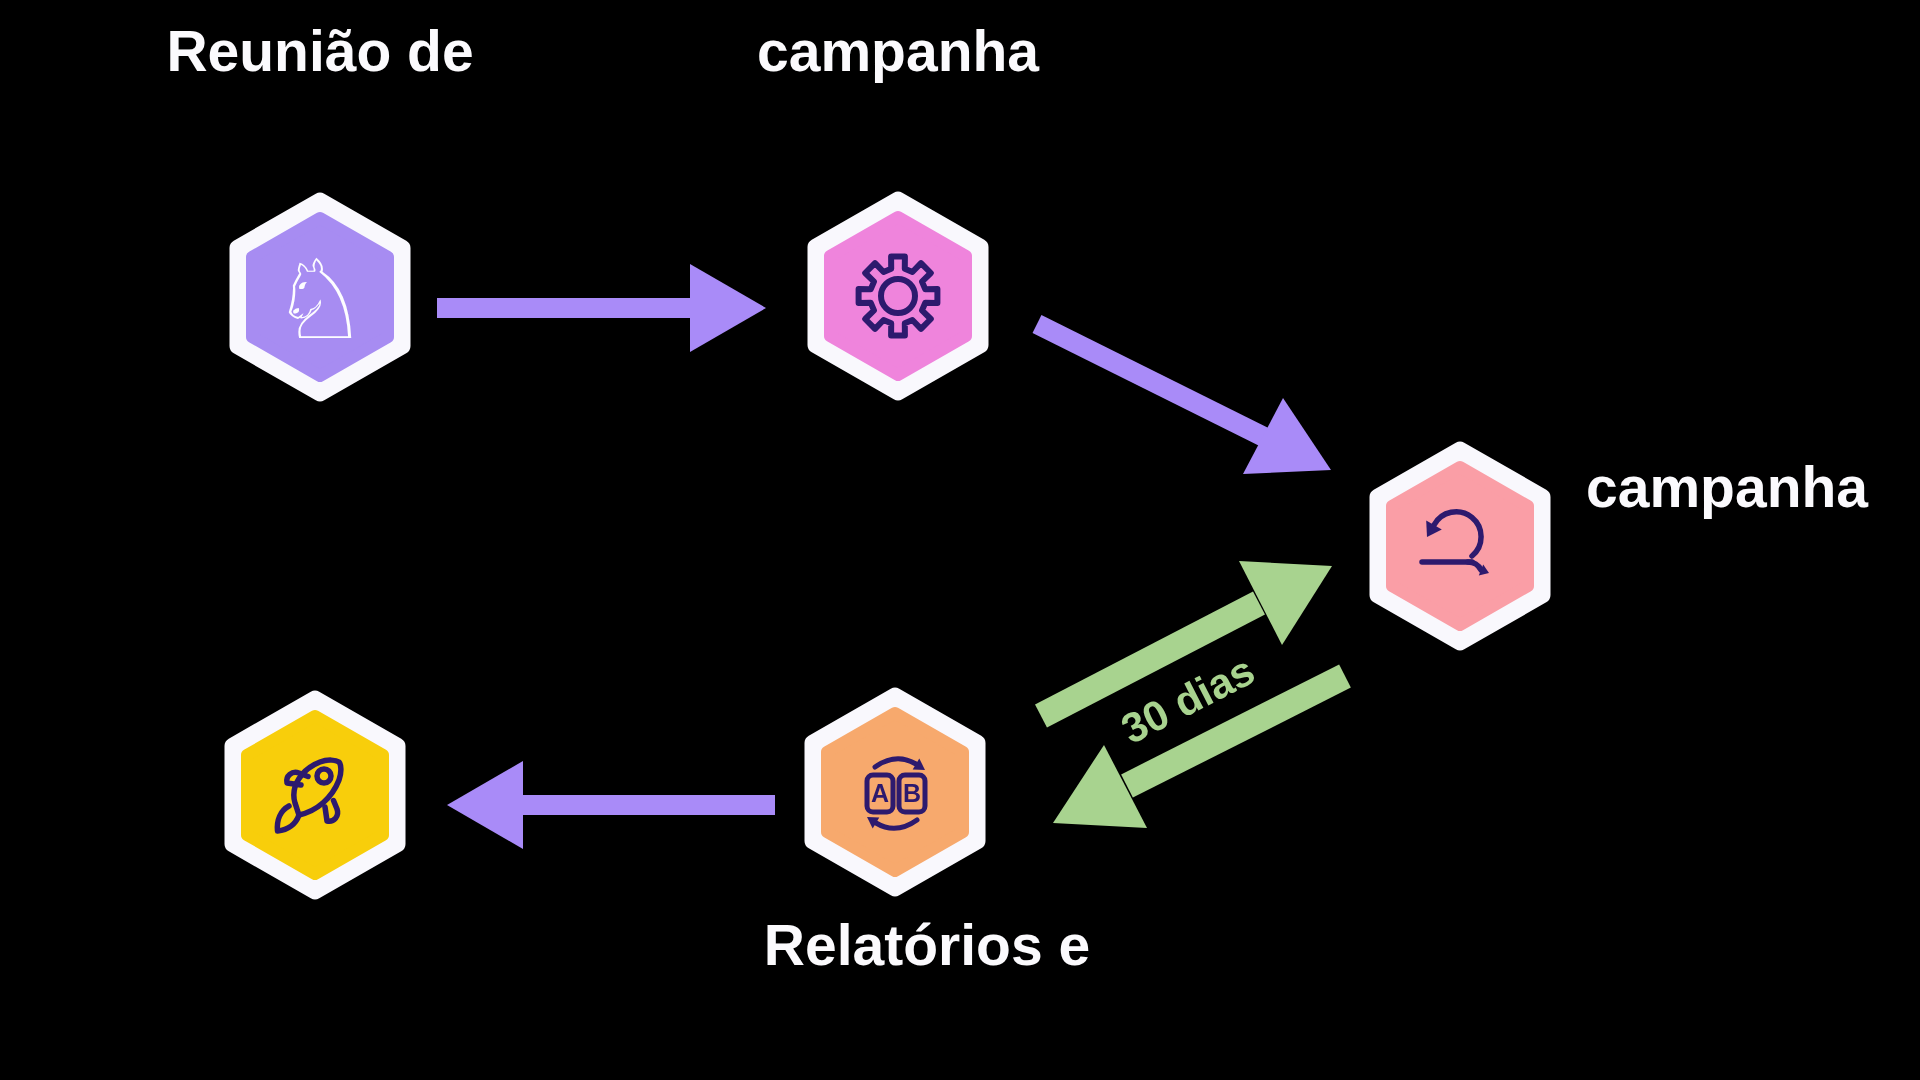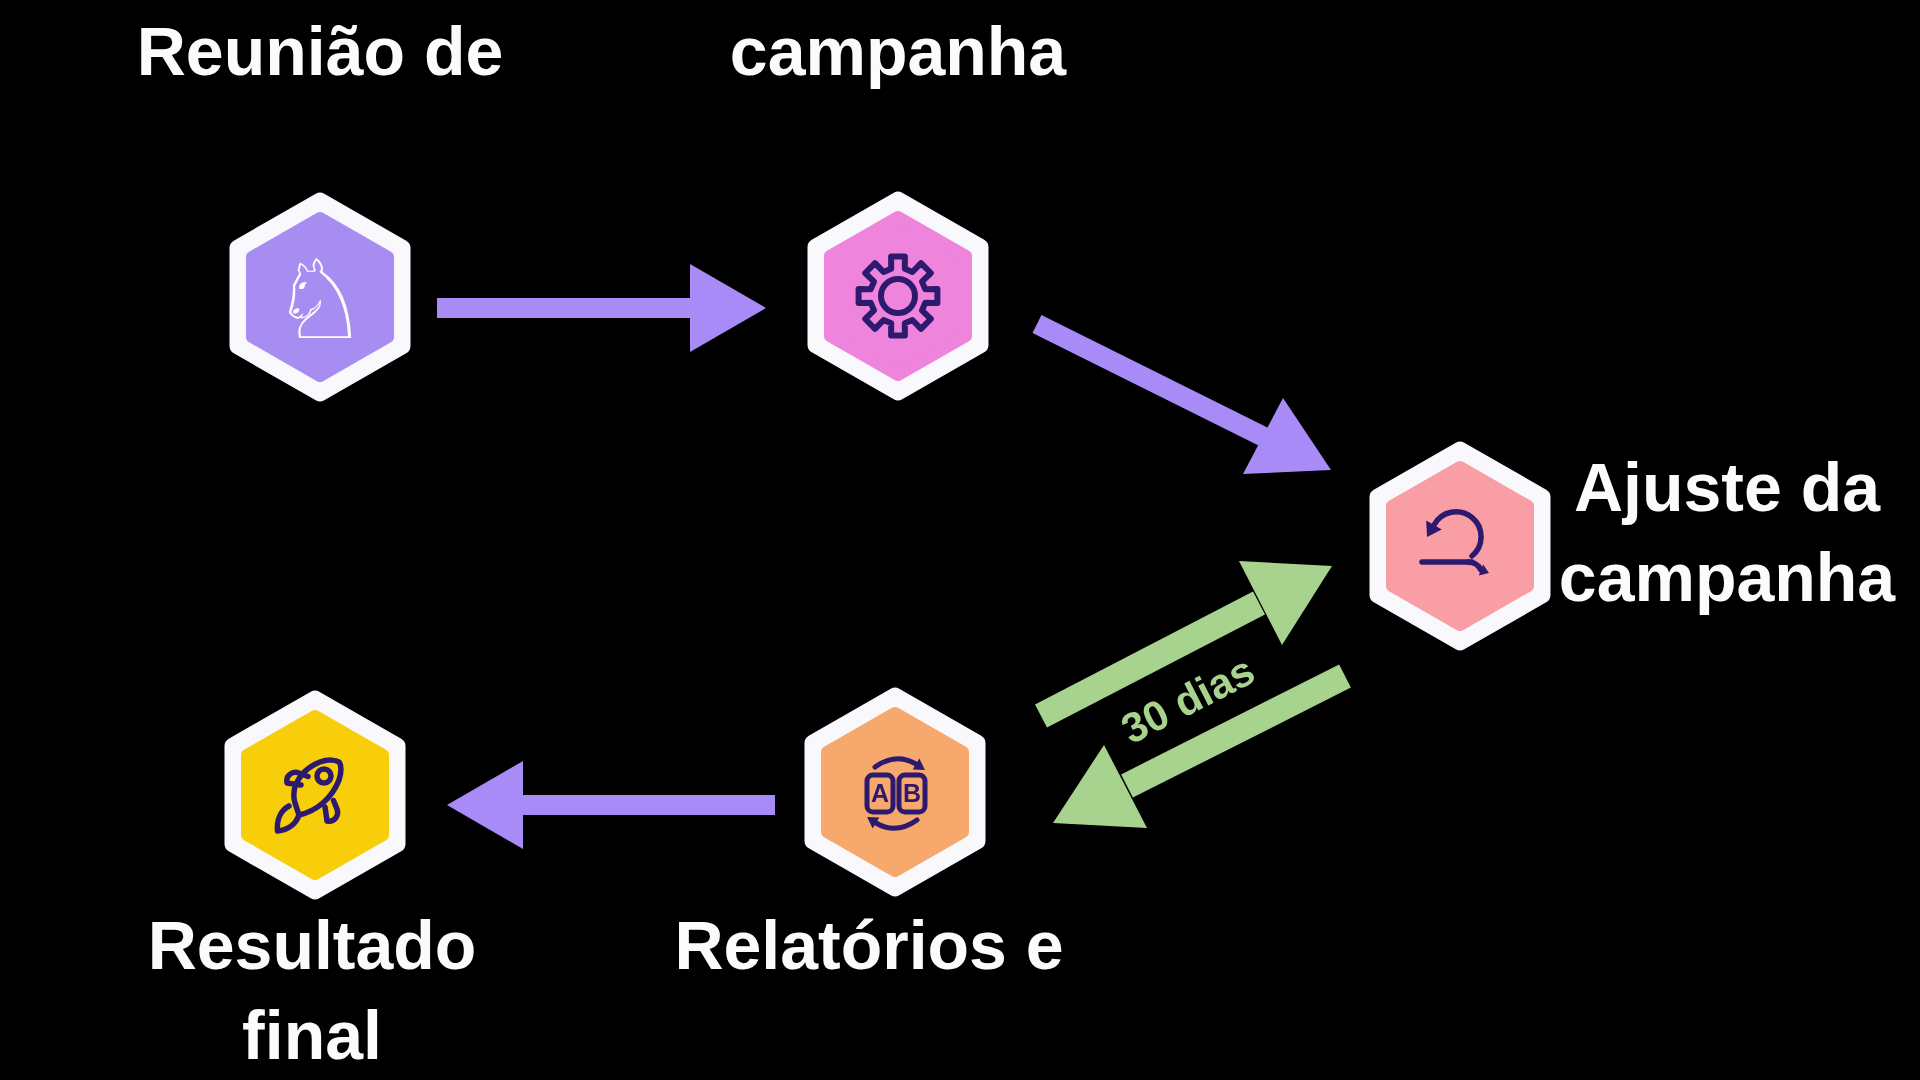--- a/index.html
+++ b/index.html
@@ -2,21 +2,21 @@
 <html><head>
 <meta charset="utf-8">
 <style>
   html,body{margin:0;padding:0;background:#000;}
   .stage{position:relative;width:1920px;height:1080px;background:#000;overflow:hidden;
          font-family:"Liberation Sans",sans-serif;}
   .arrows-layer{position:absolute;left:0;top:0;width:1920px;height:1080px;}
   .node{position:absolute;width:182px;height:210px;}
   .node svg{display:block;width:182px;height:210px;overflow:visible;}
   .label{position:absolute;transform:translateX(-50%);text-align:center;white-space:nowrap;
-         font-weight:700;font-size:68px;line-height:90px;color:#fbfafd;letter-spacing:0;}
+         font-weight:700;font-size:57px;line-height:90px;color:#fbfafd;letter-spacing:0;}
   .cycle-label{position:absolute;transform:translate(-50%,-50%) rotate(-27deg);
          font-weight:700;font-size:42px;color:#a8d38f;white-space:nowrap;}
 </style>
 </head>
 <body>
 
 <div class="stage">
 
   <svg class="arrows-layer" viewBox="0 0 1920 1080">
     <g>
@@ -41,29 +41,24 @@
     </g>
   </svg>
 
   <div class="label" style="left:320px;top:6px;">
     <div>Reunião de</div>
   </div>
   <div class="label" style="left:898px;top:6px;">
     <div>campanha</div>
   </div>
   <div class="label" style="left:1727px;top:442px;">
-    <div>Ajuste da</div>
     <div>campanha</div>
   </div>
-  <div class="label" style="left:869px;top:900px;">
+  <div class="label" style="left:927px;top:900px;">
     <div>Relatórios e</div>
-  </div>
-  <div class="label" style="left:312px;top:900px;">
-    <div>Resultado</div>
-    <div>final</div>
   </div>
 
   <div class="cycle-label" style="left:1188px;top:700px;">30 dias</div>
 
   <div class="node" style="left:229px;top:192px;">
     <svg viewBox="0 0 182 210">
       <polygon points="91,9 173,56 173,154 91,201 9,154 9,56" fill="#f9f8fd" stroke="#f9f8fd" stroke-width="17" stroke-linejoin="round"></polygon>
       <polygon points="91,26 159,65 159,145 91,184 23,145 23,65" fill="#a78cf2" stroke="#a78cf2" stroke-width="12" stroke-linejoin="round"></polygon>
       <text x="91" y="146" text-anchor="middle" font-family="DejaVu Sans" font-size="110" fill="#fdfdff">♘</text>
     </svg>

